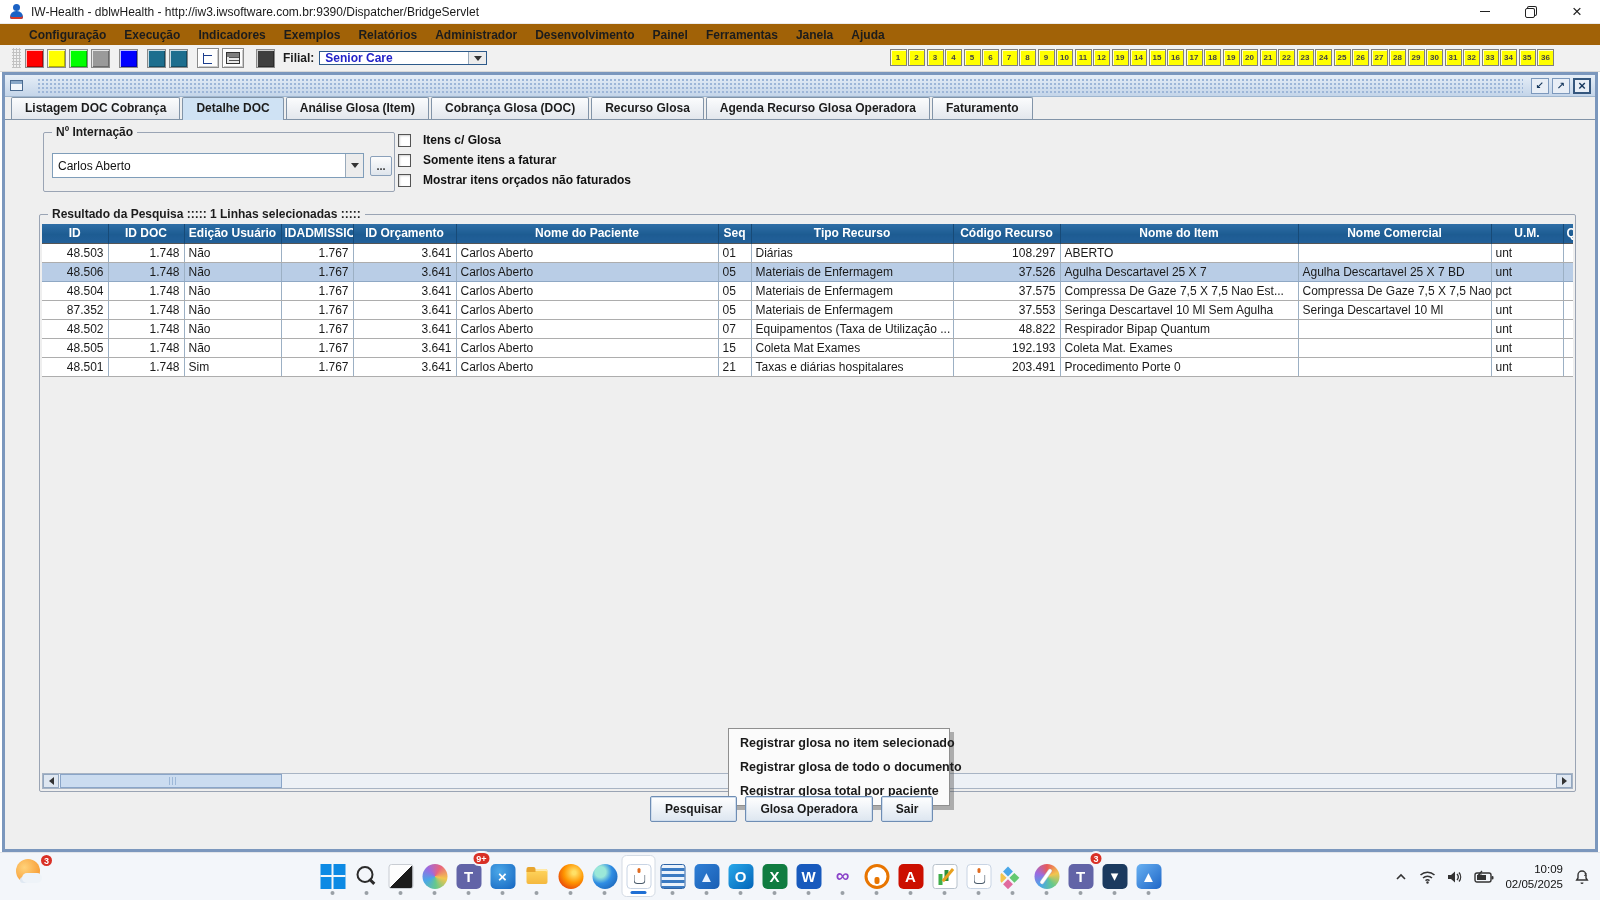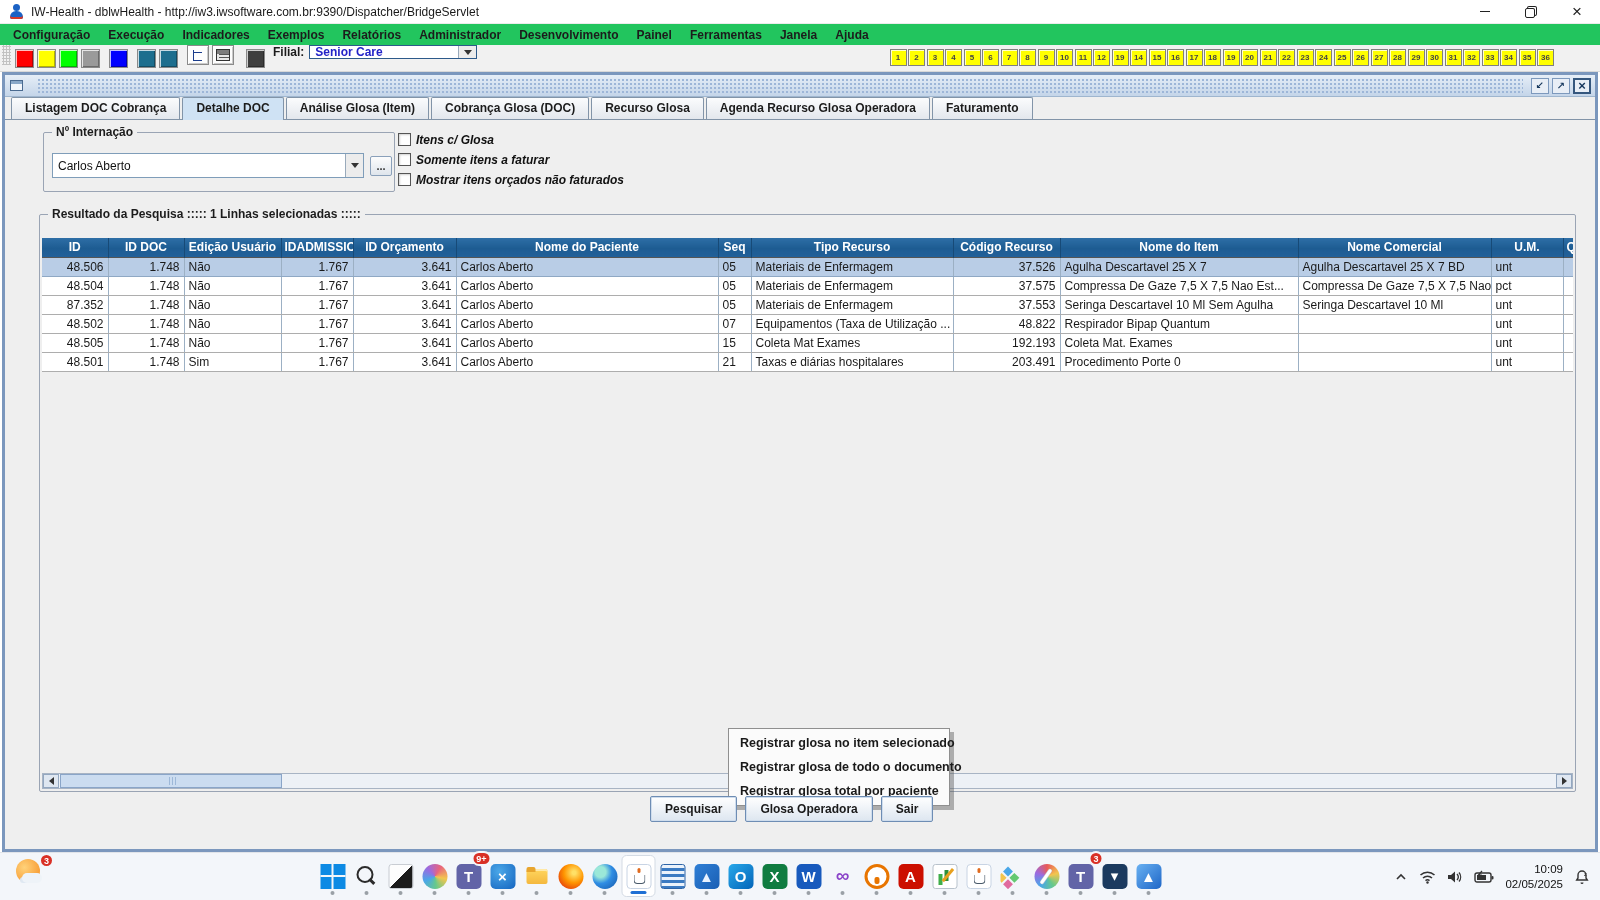--- a/index.html
+++ b/index.html
@@ -14,25 +14,25 @@
   .appicon::after { content:""; position:absolute; left:1px; top:7px; width:13px; height:8px; border-radius:6px 6px 2px 2px; background:#1b62c4; box-shadow:inset 0 -2px 0 #d43a2a; }
   .wtitle { font-size:12px; color:#191919; }
   .wctrls { margin-left:auto; display:flex; height:24px; }
   .wc { width:46px; height:24px; display:flex; align-items:center; justify-content:center; color:#222; }
   .wc-min::before { content:""; width:10px; height:1px; background:#222; }
   .wc-max::before { content:""; width:8px; height:8px; border:1px solid #222; border-radius:2px; box-shadow:2px -2px 0 -1px #fff, 2px -2px 0 0 #222; margin:2px 0 0 -2px; }
   .wc-close { font-size:15px; }
   .wc-close::before { content:"×"; font-size:17px; line-height:10px; }
 
   
-  .menubar { position:absolute; left:0; top:24px; width:1600px; height:21px; background:#22c55e; display:flex; align-items:center; padding-left:4px; }
+  .menubar { position:absolute; left:0; top:24px; width:1600px; height:21px; background:#a16207; display:flex; align-items:center; padding-left:20px; }
   .menu-item { font-size:12px; font-weight:bold; color:#1c1c1c; padding:2px 9px; white-space:nowrap; }
 
   
-  .toolbar { position:absolute; left:0; top:45px; width:1600px; height:27px; background:#f1f1f1; border-bottom:1px solid #d8d8d8; display:flex; padding-left:2px; }
+  .toolbar { position:absolute; left:0; top:45px; width:1600px; height:27px; background:#f1f1f1; border-bottom:1px solid #d8d8d8; display:flex; align-items:center; padding-left:12px; }
   .grip { width:9px; height:20px; margin-right:4px; background-image:radial-gradient(#c2c2c2 1px, transparent 1.1px); background-size:3px 3px; }
   .swrap { display:flex; gap:3px; align-items:center; }
   .swatch { width:19px; height:19px; border:1px solid #8a8a8a; box-shadow:inset 1px 1px 0 rgba(255,255,255,.75), inset -1px -1px 0 rgba(0,0,0,.3); }
   .tgap { width:9px; }
   .iconbtn { width:22px; height:20px; background:#fdfdfd; border:1px solid #8a8a8a; box-shadow:inset 1px 1px 0 rgba(255,255,255,.9), inset -1px -1px 0 rgba(0,0,0,.2); position:relative; margin-right:3px; }
   .iconbtn.tree::before { content:""; position:absolute; left:5px; top:4px; width:1px; height:11px; background:#1a3c8c; }
   .iconbtn.tree::after { content:""; position:absolute; left:5px; top:6px; width:9px; height:7px; border-top:1px solid #1a3c8c; border-bottom:1px solid #1a3c8c; }
   .iconbtn.winic::before { content:""; position:absolute; left:3px; top:3px; right:3px; bottom:3px; border:1px solid #333; background:linear-gradient(#7d7d7d 0 4px, #e8e8e8 4px); }
   .iconbtn.winic::after { content:""; position:absolute; left:6px; top:8px; width:10px; height:1px; background:#555; box-shadow:0 3px 0 #555; }
   .filial-label { font-size:12px; font-weight:bold; color:#1c1c1c; margin:0 5px 0 8px; }
@@ -65,29 +65,29 @@
   .groupbox { position:absolute; border:1px solid #9aa4b4; border-radius:2px;margin-left:24px; }
   .legend { position:absolute; top:-8px; left:8px; background:#efefef; padding:0 4px; font-size:12px; font-weight:bold; color:#1c1c1c; white-space:nowrap; }
 
   .g-intern { left:14px; top:12px; width:352px; height:60px; }
   .combo { position:absolute; left:8px; top:20px; width:312px; height:25px; background:#fff; border:1px solid #7f9db9; display:flex; align-items:center; }
   .combo-val { flex:1; font-size:12px; color:#111; padding-left:5px; white-space:nowrap; overflow:hidden; }
   .more-btn { position:absolute; left:326px; top:23px; width:22px; height:20px; background:linear-gradient(#fcfcfc,#dfe5ec); border:1px solid #8aa0ba; font-size:11px; font-weight:bold; color:#333; display:flex; align-items:center; justify-content:center; border-radius:2px; }
 
   .chkcol { position:absolute; display:flex; flex-direction:column; gap:6px; }
   .chkcol1 { left:393px; top:13px; } .chkcol2 { left:648px; top:13px; }
-  .chk { display:flex; align-items:flex-start; gap:5px; height:14px;font-style:italic; }
+  .chk { display:flex; align-items:flex-end; gap:12px; height:14px; }
   .chkbox { width:13px; height:13px; background:#fff; border:1px solid #555; box-shadow:inset 1px 1px 2px rgba(0,0,0,.18); position:relative; }
   .chk.checked .chkbox::after { content:"✓"; position:absolute; left:1px; top:-3px; font-size:13px; font-weight:bold; color:#0f2440; }
   .chklbl { font-size:12px; font-weight:bold; color:#111; white-space:nowrap; }
 
   .g-results { left:10px; top:94px; width:1537px; height:578px; }
 
   
-  .tablewrap { position:absolute; left:2px; top:23px; width:1531px; overflow:hidden; }
+  .tablewrap { position:absolute; left:2px; top:9px; width:1531px; overflow:hidden; }
   table { border-collapse:collapse; table-layout:fixed; width:1531px; background:#fff; }
   th { height:19px; background:linear-gradient(180deg,#2e6ea6,#1d5c92 55%,#226099); color:#fff; font-size:12px; font-weight:bold; border-right:1px solid #174a77; overflow:hidden; white-space:nowrap; padding:0 3px; }
   td { height:19px; font-size:12px; color:#1a1a1a; border-right:1px solid #9cb0c4; border-bottom:1px solid #adadad; padding:0 4px; overflow:hidden; white-space:nowrap; background:#fff; }
   tr.sel td { background:#b9cde6; border-bottom:1px solid #8fa8c4; }
   td.num { text-align:right; }
   .tablewrap tbody tr:first-child td { border-top:1px solid #555; }
 
   
   .hscroll { position:absolute; left:2px; bottom:2px; right:2px; height:16px; background:#edf1f6; border:1px solid #a8b4c4; }
   .harrow { position:absolute; top:0; width:16px; height:14px; background:#dfe7f1; border:1px solid #93a7c0; display:flex; align-items:center; justify-content:center; }
@@ -325,20 +325,35 @@
                   <th>Seq</th>
                   <th>Tipo Recurso</th>
                   <th>Código Recurso</th>
                   <th>Nome do Item</th>
                   <th>Nome Comercial</th>
                   <th>U.M.</th>
                   <th>Q</th>
                 </tr>
               </thead>
               <tbody>
+                <tr>
+                  <td class="num">48.503</td>
+                  <td class="num">1.748</td>
+                  <td>Não</td>
+                  <td class="num">1.767</td>
+                  <td class="num">3.641</td>
+                  <td>Carlos Aberto</td>
+                  <td>01</td>
+                  <td>Diárias</td>
+                  <td class="num">108.297</td>
+                  <td>ABERTO</td>
+                  <td></td>
+                  <td>unt</td>
+                  <td></td>
+                </tr>
                 <tr class="sel">
                   <td class="num">48.506</td>
                   <td class="num">1.748</td>
                   <td>Não</td>
                   <td class="num">1.767</td>
                   <td class="num">3.641</td>
                   <td>Carlos Aberto</td>
                   <td>05</td>
                   <td>Materiais de Enfermagem</td>
                   <td class="num">37.526</td>

